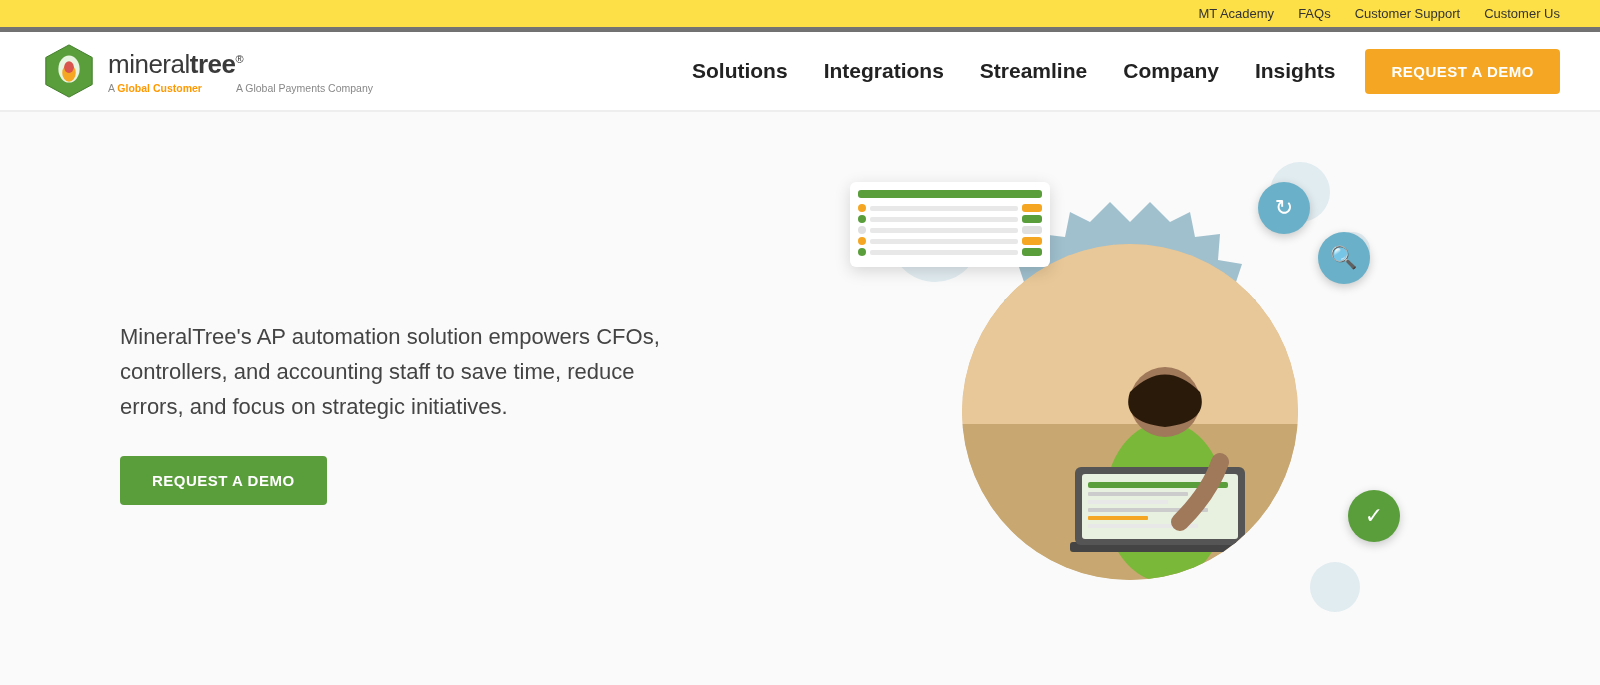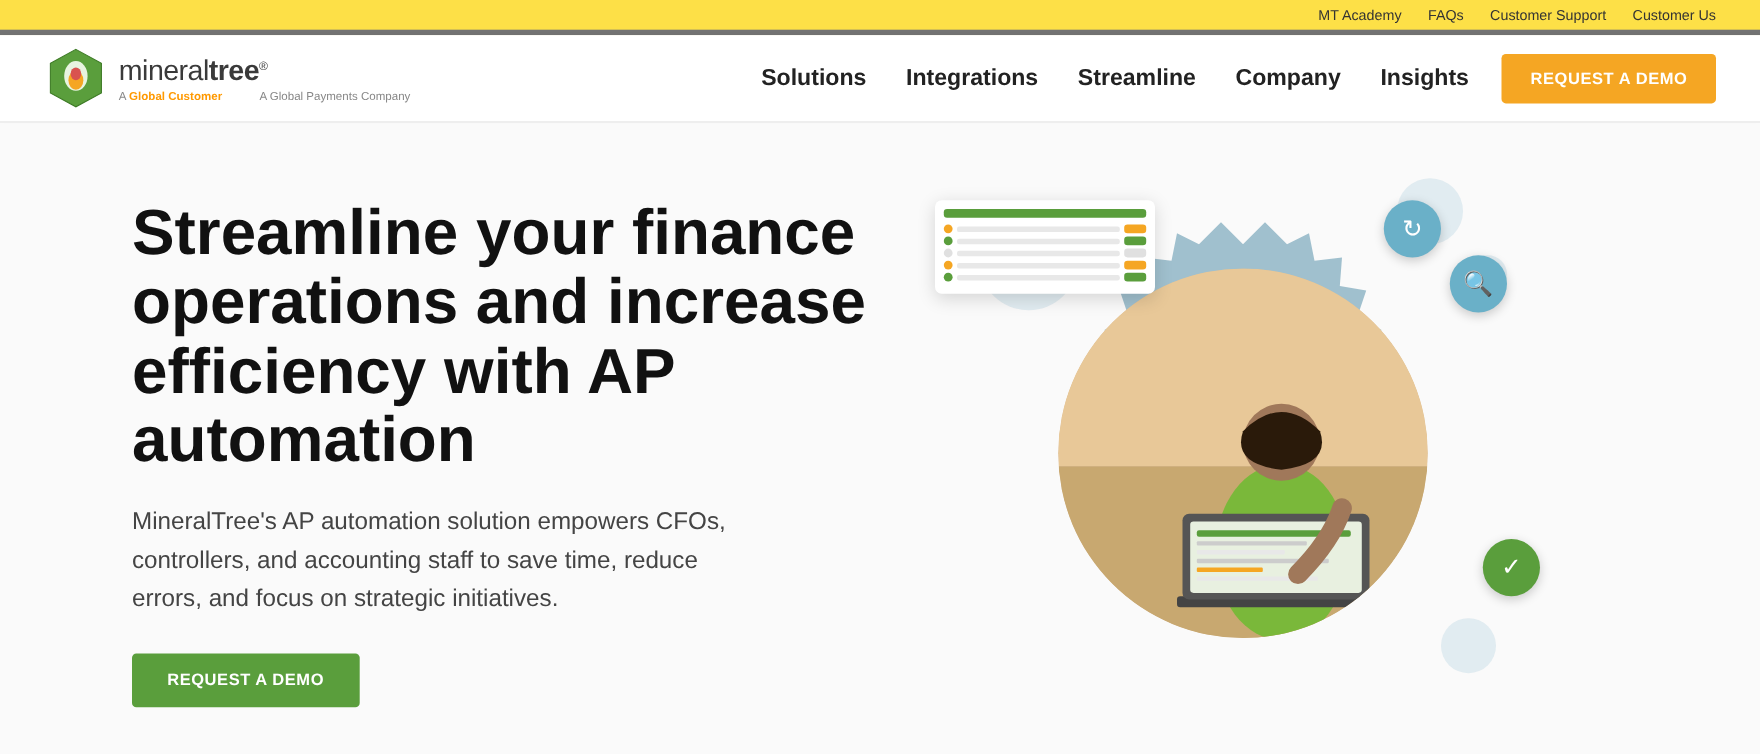--- a/index.html
+++ b/index.html
@@ -301,21 +301,20 @@
     <a>Streamline</a>
     <a>Company</a>
     <a>Insights</a>
   </div>
 
   <button class="cta-button">REQUEST A DEMO</button>
 </nav>
 
 <section class="hero">
   <div class="hero-left">
-    <h1 class="hero-title">Streamline your finance operations and increase efficiency with AP automation</h1>
     <p class="hero-desc">MineralTree's AP automation solution empowers CFOs, controllers, and accounting staff to save time, reduce errors, and focus on strategic initiatives.</p>
     <button class="hero-cta">REQUEST A DEMO</button>
   </div>
 
   <div class="hero-right">
     <div class="gear-container">
 
       <div class="deco-circle deco-top-left"></div>
       <div class="deco-circle deco-top-right"></div>
       <div class="deco-circle deco-bottom-right"></div>

